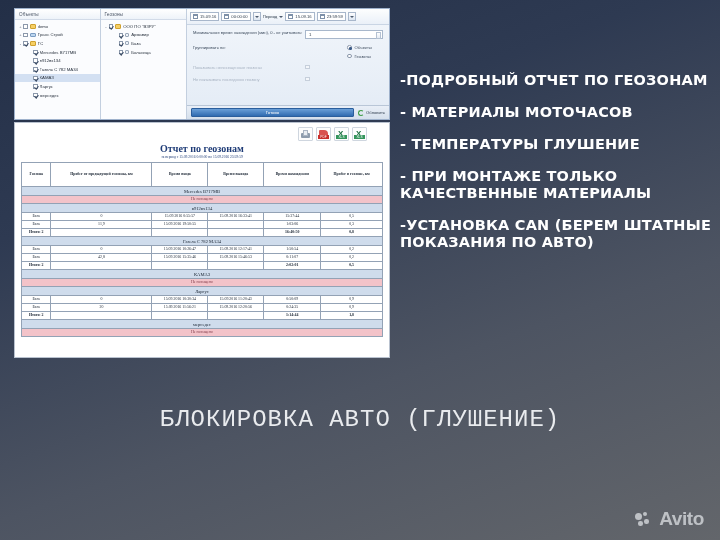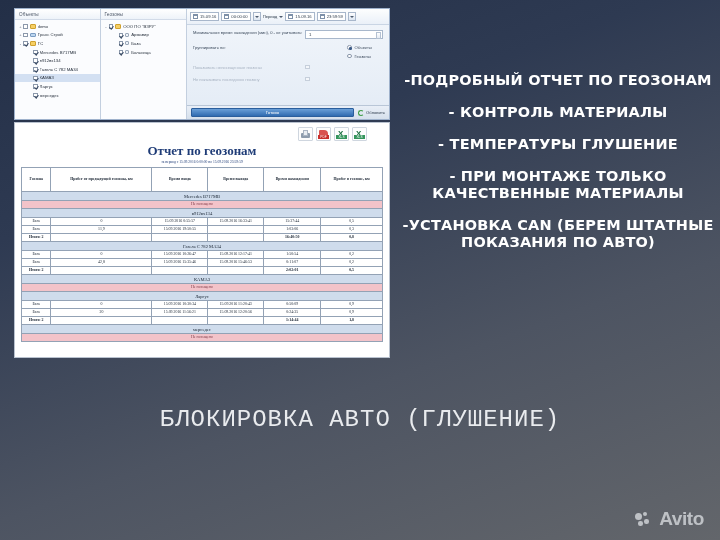--- a/index.html
+++ b/index.html
@@ -181,21 +181,21 @@
   .ic-xls .x {
     position: absolute; left: 3px; top: 1px; font-size: 8px; font-weight: bold;
     color: #1f7244; line-height: 9px;
   }
   .ic-xls::after {
     content: "XLS"; position: absolute; left: 1px; right: 1px; bottom: 1px;
     font-size: 3.2px; color: #fff; background: #34955c; text-align: center;
   }
   .report-title {
     text-align: center; font-family: "Liberation Serif", serif;
-    font-size: 13px; font-weight: bold; color: #1f3c77;
+    font-size: 10px; font-weight: bold; color: #1f3c77;
     margin-top: 2px;
   }
   .report-sub {
     text-align: center; font-family: "Liberation Serif", serif;
     font-size: 3.6px; color: #1f3c77; margin: 1px 0 3px 0;
   }
   table.rpt {
     width: 100%; border-collapse: collapse;
     font-family: "Liberation Serif", serif; font-size: 3.9px; color: #1a2533;
   }
@@ -208,21 +208,21 @@
     background: #cfdcec; font-size: 4.6px; text-align: center; height: 9px;
   }
   .row-novisit td {
     background: #f3c3c9; color: #7d3744; font-size: 3.9px; height: 7px;
   }
   .row-total td { font-weight: bold; }
 
   
   .bullets {
     position: absolute; left: 400px; top: 72px; width: 316px;
-    text-align: center; color: #ffffff;
+    text-align: left; color: #ffffff;
     font-family: "DejaVu Sans", sans-serif;
     font-weight: bold; font-size: 14.5px; line-height: 17px;
     letter-spacing: .2px;
   }
   .bullets p { margin-bottom: 15px; }
   .bullets p:last-child { margin-bottom: 0; }
 
   .caption {
     position: absolute; left: 60px; top: 404px; width: 600px;
     text-align: center; color: #e9ebee;
@@ -540,21 +540,21 @@
         <tr class="row-novisit">
           <td colspan="6">Не посещено</td>
         </tr>
       </tbody>
   </table>
 
 </div>
 
 <div class="bullets" id="bullets">
     <p>-ПОДРОБНЫЙ ОТЧЕТ ПО ГЕОЗОНАМ</p>
-    <p>- КОНТРОЛЬ МАТЕРИАЛЫ</p>
+    <p>- МАТЕРИАЛЫ МОТОЧАСОВ</p>
     <p>- ТЕМПЕРАТУРЫ ГЛУШЕНИЕ</p>
     <p>- ПРИ МОНТАЖЕ ТОЛЬКО КАЧЕСТВЕННЫЕ МАТЕРИАЛЫ</p>
     <p>-УСТАНОВКА CAN (БЕРЕМ ШТАТНЫЕ ПОКАЗАНИЯ ПО АВТО)</p>
   </div>
 
 <div class="caption">
   <div>БЛОКИРОВКА АВТО (ГЛУШЕНИЕ)</div>
 </div>
 
 <div class="watermark">

